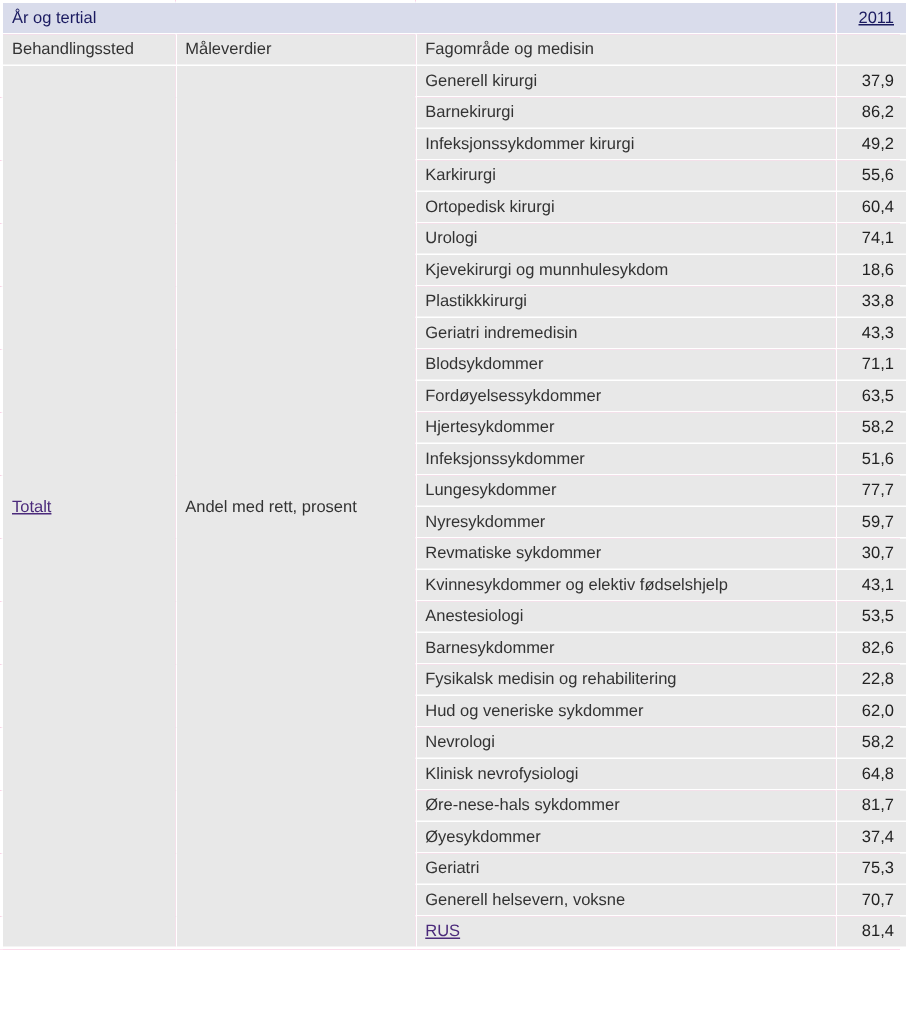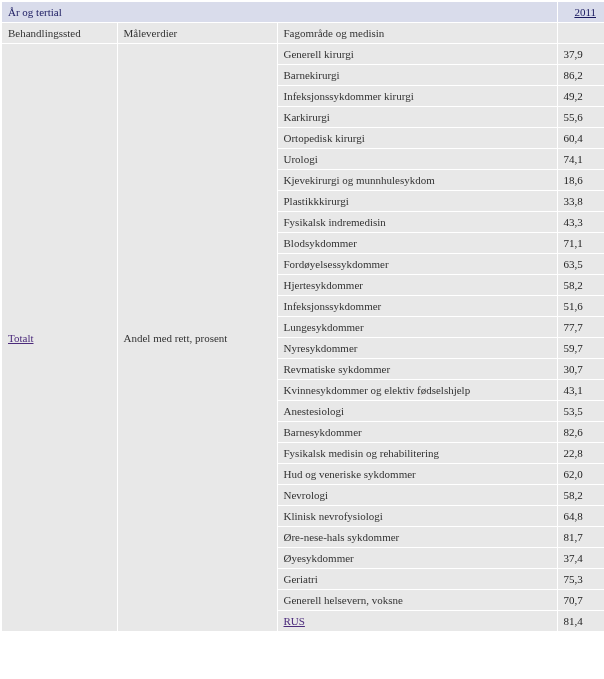--- a/index.html
+++ b/index.html
@@ -7,21 +7,20 @@
     padding: 0;
     font-family: Verdana, Arial, sans-serif;
     font-size: 11px;
     color: #333;
     background: #fff;
   }
   .table-wrap {
     width: 600px;
     box-sizing: border-box;
     background: #ec4899;
-    font-family: Liberation Serif, serif;
   }
   table {
     border-collapse: collapse;
     width: 100%;
     table-layout: fixed;
     border: 2px solid #fff;
   }
   td, th {
     text-align: left;
     padding: 4px 6px 4px 6px;
@@ -55,20 +54,21 @@
     background: #e8e8e8;
     color: #333;
   }
   .cat-cell.link a,
   .cat-cell.link span {
     color: #4b2a7b;
     text-decoration: underline;
   }
   .val-cell {
     background: #e8e8e8;
+    text-align: right;
     color: #222;
     padding-right: 8px;
   }
   .year-cell {
     text-align: right;
     padding-right: 8px;
   }
   col.c1 { width: 116px; }
   col.c2 { width: 160px; }
   col.c3 { width: 280px; }
@@ -125,21 +125,21 @@
         </tr>
         <tr>
           <td class="cat-cell">Kjevekirurgi og munnhulesykdom</td>
           <td class="val-cell">18,6</td>
         </tr>
         <tr>
           <td class="cat-cell">Plastikkkirurgi</td>
           <td class="val-cell">33,8</td>
         </tr>
         <tr>
-          <td class="cat-cell">Fysikalsk indremedisin</td>
+          <td class="cat-cell">Geriatri indremedisin</td>
           <td class="val-cell">43,3</td>
         </tr>
         <tr>
           <td class="cat-cell">Blodsykdommer</td>
           <td class="val-cell">71,1</td>
         </tr>
         <tr>
           <td class="cat-cell">Fordøyelsessykdommer</td>
           <td class="val-cell">63,5</td>
         </tr>

